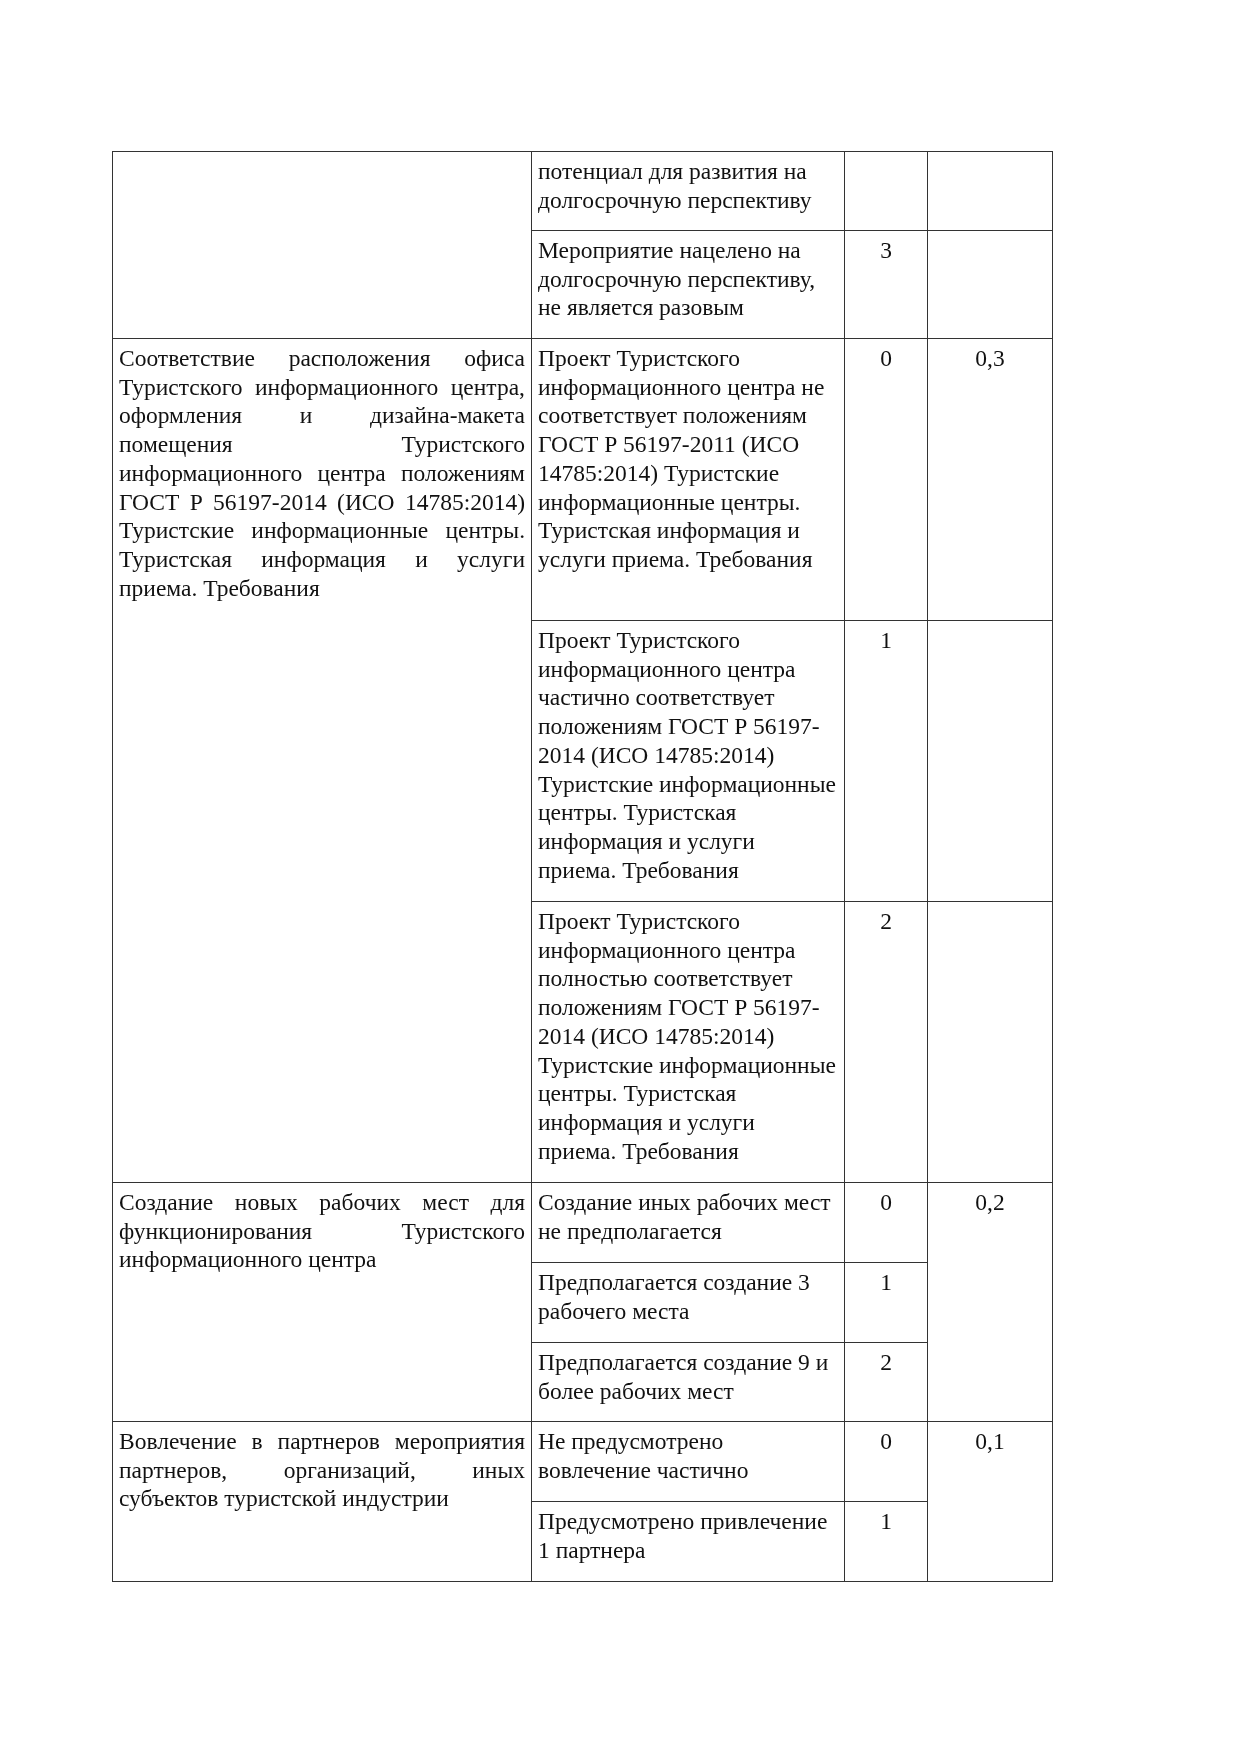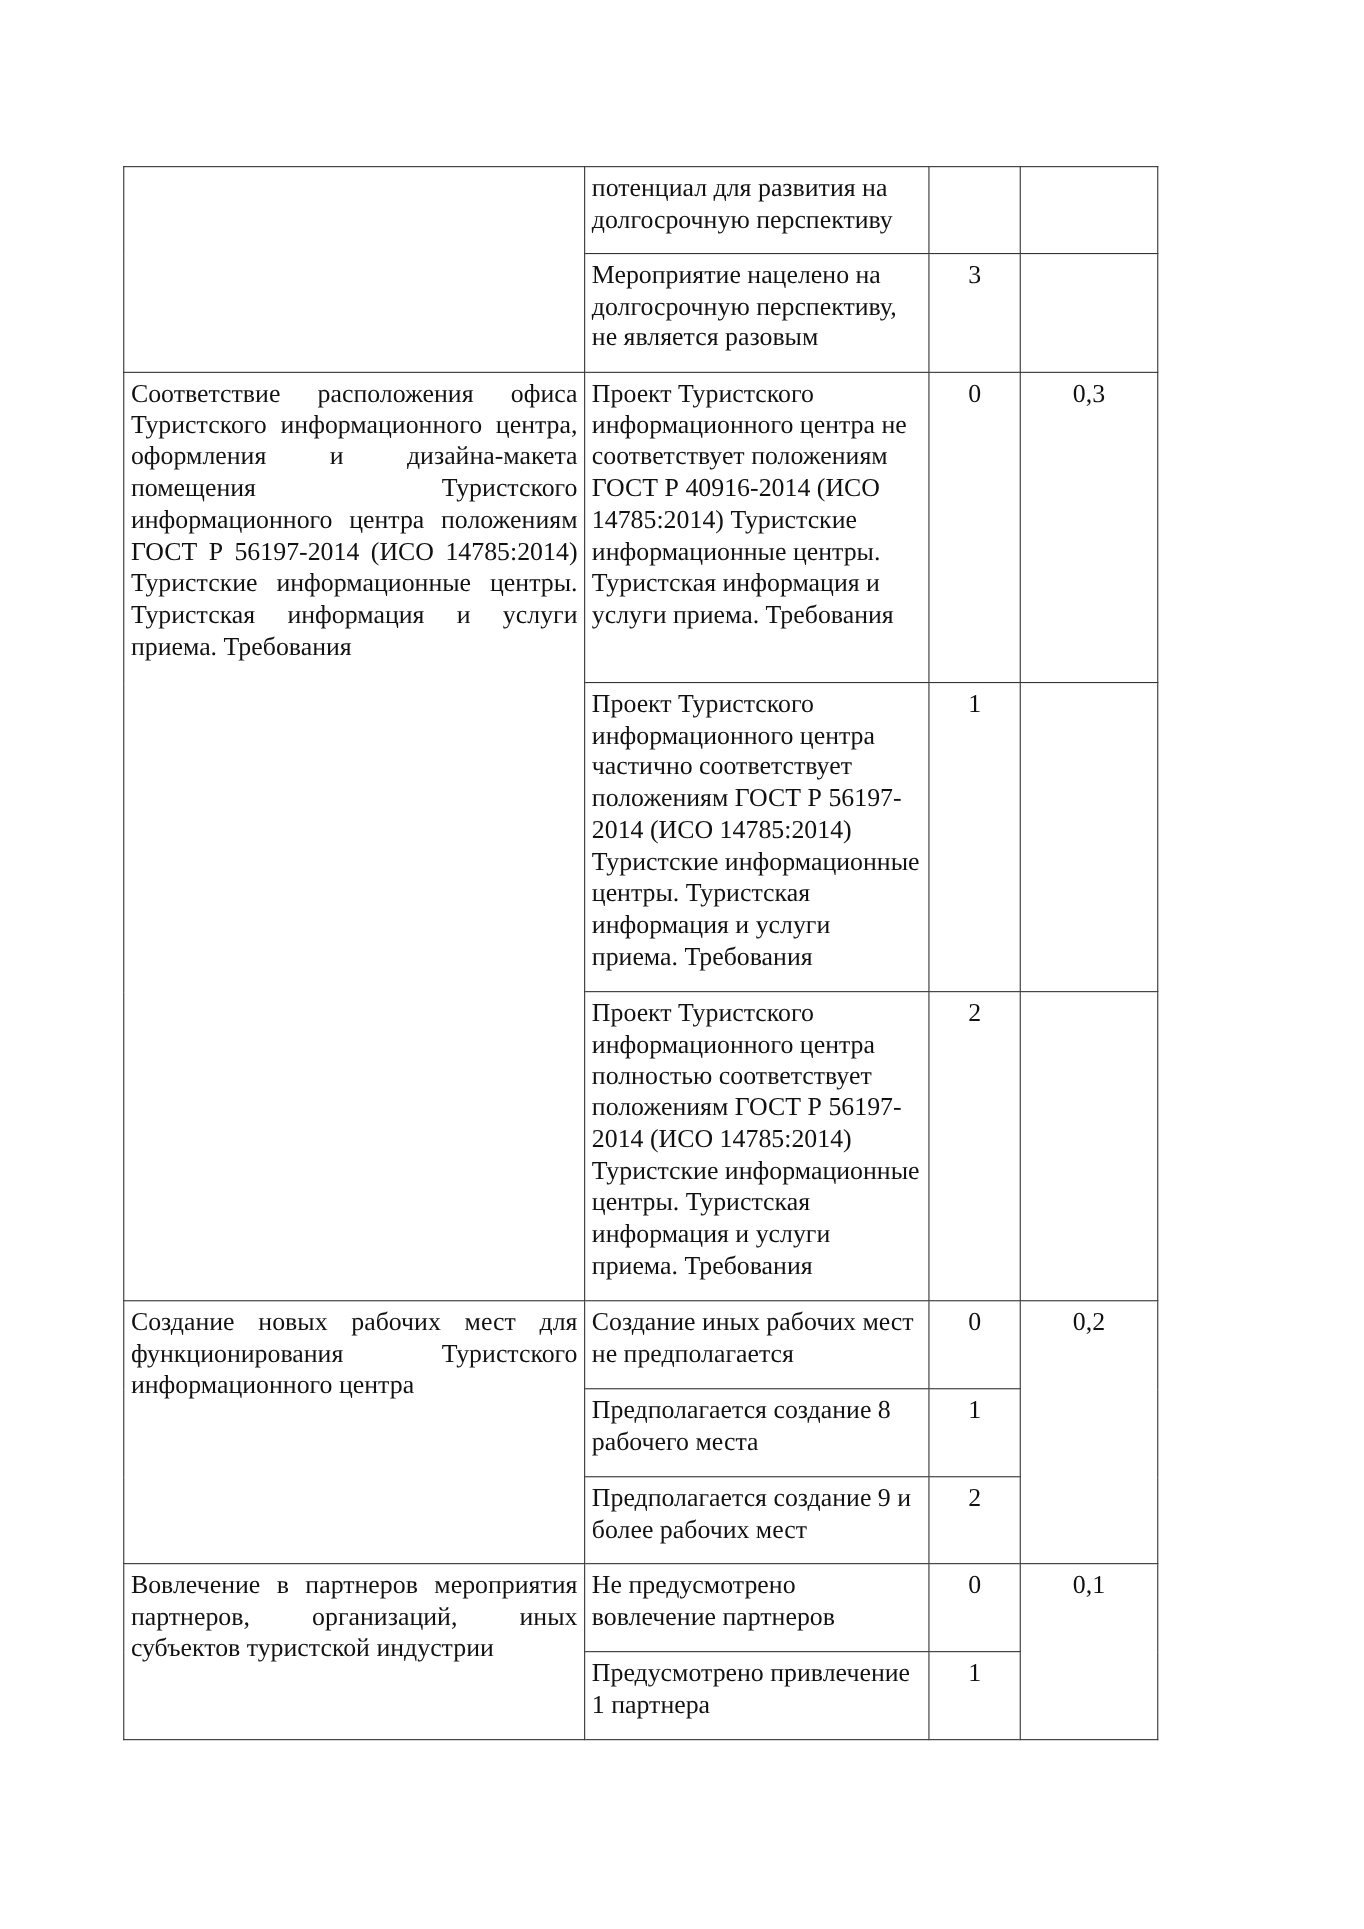--- a/index.html
+++ b/index.html
@@ -46,21 +46,21 @@
         <td class="weight"></td>
       </tr>
       <tr style="height:108px">
         <td class="desc">Мероприятие нацелено на долгосрочную перспективу, не является разовым</td>
         <td class="score">3</td>
         <td class="weight"></td>
       </tr>
 
       <tr style="height:282px">
         <td class="criterion" rowspan="3">Соответствие расположения офиса Туристского информационного центра, оформления и дизайна-макета помещения Туристского информационного центра положениям ГОСТ Р 56197-2014 (ИСО 14785:2014) Туристские информационные центры. Туристская информация и услуги приема. Требования</td>
-        <td class="desc">Проект Туристского информационного центра не соответствует положениям ГОСТ Р 40916-2014 (ИСО 14785:2014) Туристские информационные центры. Туристская информация и услуги приема. Требования</td>
+        <td class="desc">Проект Туристского информационного центра не соответствует положениям ГОСТ Р 56197-2011 (ИСО 14785:2014) Туристские информационные центры. Туристская информация и услуги приема. Требования</td>
         <td class="score">0</td>
         <td class="weight">0,3</td>
       </tr>
       <tr style="height:281px">
         <td class="desc">Проект Туристского информационного центра частично соответствует положениям ГОСТ Р 56197-2014 (ИСО 14785:2014) Туристские информационные центры. Туристская информация и услуги приема. Требования</td>
         <td class="score">1</td>
         <td class="weight"></td>
       </tr>
       <tr style="height:281px">
         <td class="desc">Проект Туристского информационного центра полностью соответствует положениям ГОСТ Р 56197-2014 (ИСО 14785:2014) Туристские информационные центры. Туристская информация и услуги приема. Требования</td>
@@ -68,31 +68,31 @@
         <td class="weight"></td>
       </tr>
 
       <tr style="height:80px">
         <td class="criterion" rowspan="3">Создание новых рабочих мест для функционирования Туристского информационного центра</td>
         <td class="desc">Создание иных рабочих мест не предполагается</td>
         <td class="score">0</td>
         <td class="weight" rowspan="3">0,2</td>
       </tr>
       <tr style="height:80px">
-        <td class="desc">Предполагается создание 8 рабочего места</td>
+        <td class="desc">Предполагается создание 3 рабочего места</td>
         <td class="score">1</td>
       </tr>
       <tr style="height:79px">
         <td class="desc">Предполагается создание 9 и более рабочих мест</td>
         <td class="score">2</td>
       </tr>
 
       <tr style="height:80px">
         <td class="criterion" rowspan="2">Вовлечение в партнеров мероприятия партнеров, организаций, иных субъектов туристской индустрии</td>
-        <td class="desc">Не предусмотрено вовлечение партнеров</td>
+        <td class="desc">Не предусмотрено вовлечение частично</td>
         <td class="score">0</td>
         <td class="weight" rowspan="2">0,1</td>
       </tr>
       <tr style="height:80px">
         <td class="desc">Предусмотрено привлечение 1 партнера</td>
         <td class="score">1</td>
       </tr>
     </tbody>
   </table>
 </div>

